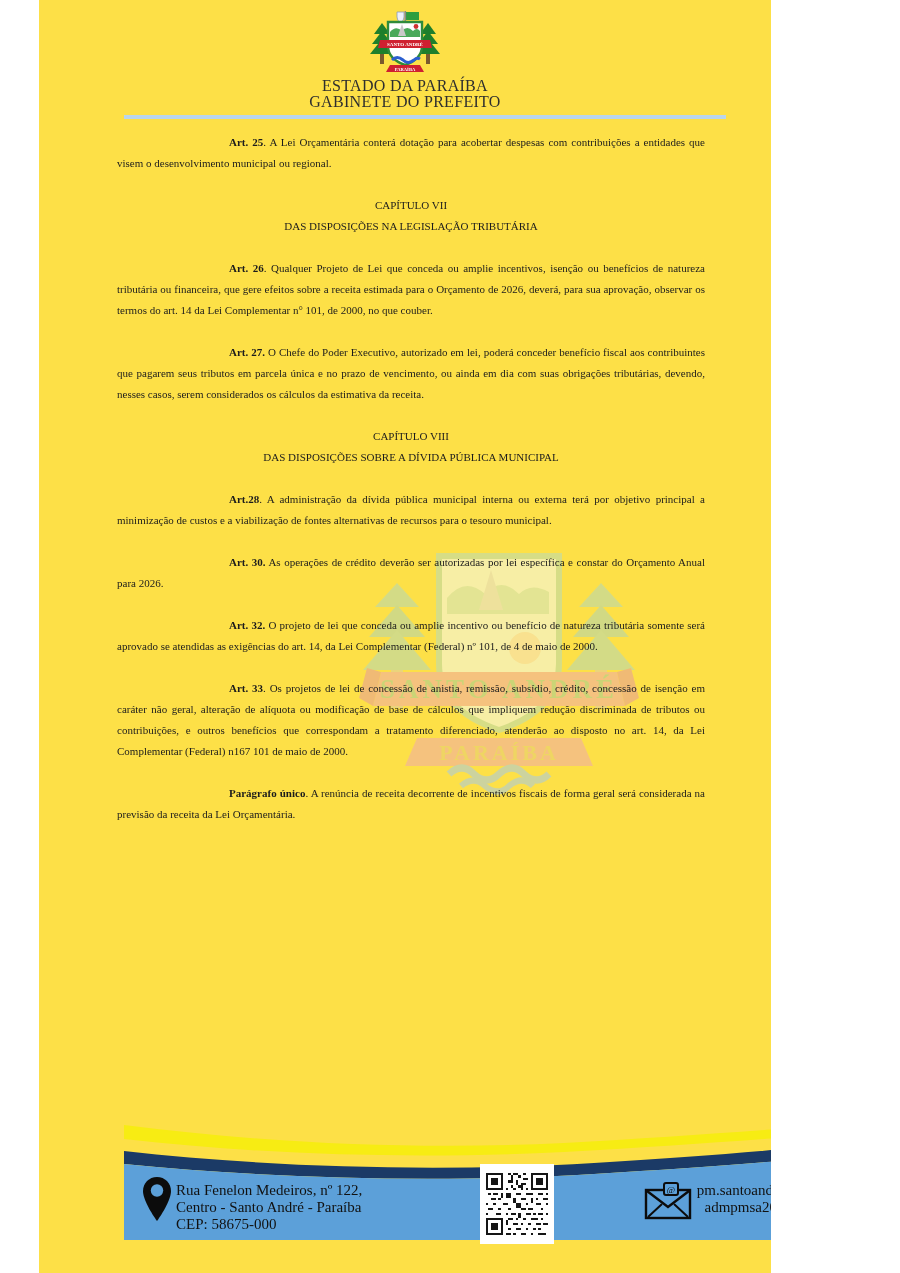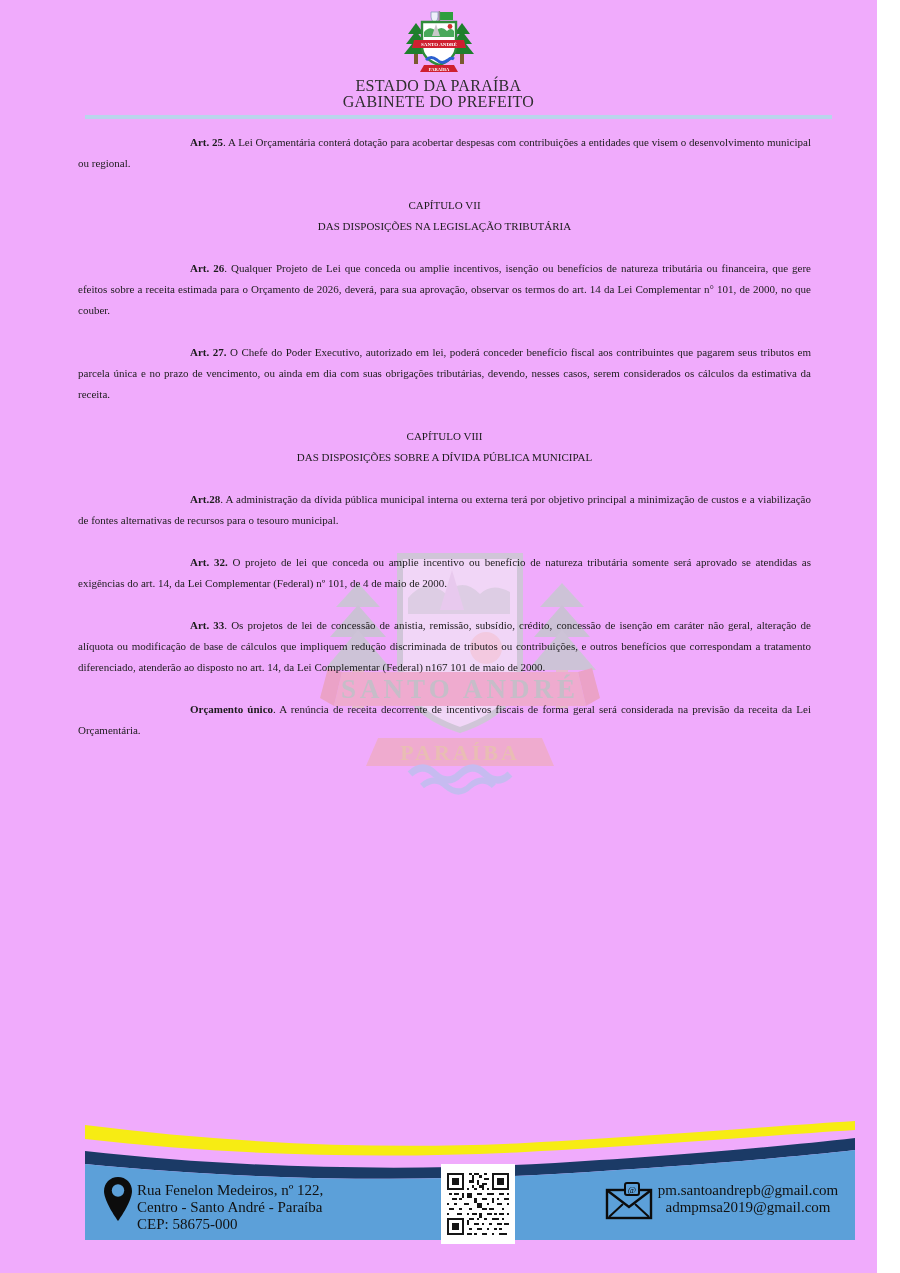--- a/index.html
+++ b/index.html
@@ -1,19 +1,19 @@
 <!DOCTYPE html>
 <html><head>
 <meta charset="utf-8">
 <style>
   * { margin:0; padding:0; box-sizing:border-box; }
   html,body { background:#ffffff; }
   .page {
-    position:relative; width:877px; height:1273px; background:#f0abfc;
-    font-family:"Liberation Serif", serif; color:#1c1c1c; overflow:hidden;
+    position:relative; width:732px; height:1273px; background:#fde047;
+    font-family:"Liberation Serif", serif; color:#1c1c1c; overflow:hidden;margin-left:39px;
   }
   
   .letterhead { position:relative; text-align:center; padding-top:10px; }
   .crest-wrap { width:82px; height:66px; margin:0 auto 2px auto; }
   .lh-line { font-size:16px; line-height:15.5px; letter-spacing:.3px; color:#2e2e2e; white-space:nowrap; }
   .divider {
     height:4px; background:#4f93ce;
     border-top:2px solid #b9d5ec; border-bottom:2px solid #b9d5ec;
     margin:6px 45px 0 85px;
   }
@@ -136,27 +136,28 @@
     <p class="para"><span class="lead">Art. 27.</span><span> O Chefe do Poder Executivo, autorizado em lei, poderá conceder benefício fiscal aos contribuintes que pagarem seus tributos em parcela única e no prazo de vencimento, ou ainda em dia com suas obrigações tributárias, devendo, nesses casos, serem considerados os cálculos da estimativa da receita.</span></p>
 
     <div class="chapter">
       <div>CAPÍTULO VIII</div>
       <div>DAS DISPOSIÇÕES SOBRE A DÍVIDA PÚBLICA MUNICIPAL</div>
     </div>
 
     <p class="para"><span class="lead">Art.28</span><span>. A administração da dívida pública municipal interna ou externa terá por objetivo principal a minimização de custos e a viabilização de fontes alternativas de recursos para o tesouro municipal.</span></p>
 
 
+    <p class="para"><span class="lead">Art. 30.</span><span> As operações de crédito deverão ser autorizadas por lei específica e constar do Orçamento Anual para 2026.</span></p>
 
 
     <p class="para"><span class="lead">Art. 32.</span><span> O projeto de lei que conceda ou amplie incentivo ou benefício de natureza tributária somente será aprovado se atendidas as exigências do art. 14, da Lei Complementar (Federal) nº 101, de 4 de maio de 2000.</span></p>
 
     <p class="para"><span class="lead">Art. 33</span><span>. Os projetos de lei de concessão de anistia, remissão, subsídio, crédito, concessão de isenção em caráter não geral, alteração de alíquota ou modificação de base de cálculos que impliquem redução discriminada de tributos ou contribuições, e outros benefícios que correspondam a tratamento diferenciado, atenderão ao disposto no art. 14, da Lei Complementar (Federal) n167 101 de maio de 2000.</span></p>
 
-    <p class="para"><span class="lead">Orçamento único</span><span>. A renúncia de receita decorrente de incentivos fiscais de forma geral será considerada na previsão da receita da Lei Orçamentária.</span></p>
+    <p class="para"><span class="lead">Parágrafo único</span><span>. A renúncia de receita decorrente de incentivos fiscais de forma geral será considerada na previsão da receita da Lei Orçamentária.</span></p>
   </main>
 
   <footer class="footer">
     <svg class="waves" viewBox="0 0 770 127" width="770" height="127">
 
       <path d="M0,7 C150,26 300,32 440,25 C570,18 690,8 770,3 L770,12 C690,17 570,27 440,34 C300,41 150,38 0,21 Z" fill="#f7ec13"></path>
 
       <path d="M0,33 C150,50 320,54 470,45 C600,37 700,28 770,20 L770,32 C700,40 600,48 470,56 C320,65 150,61 0,46 Z" fill="#1b3a66"></path>
 
       <path d="M0,46 C150,61 320,65 470,56 C600,48 700,40 770,32 L770,122 L0,122 Z" fill="#5ca0d9"></path>

